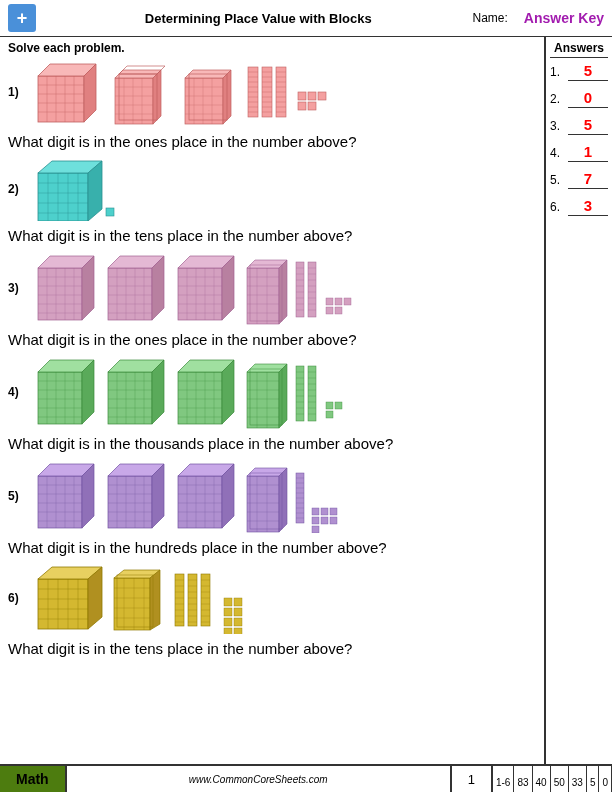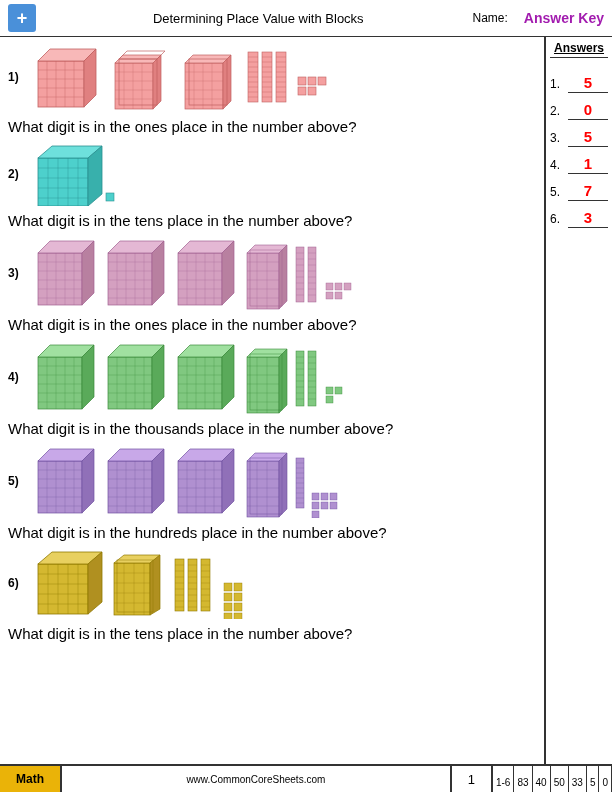--- a/index.html
+++ b/index.html
@@ -42,21 +42,21 @@
       font-size: 18px;
       font-weight: bold;
       border-radius: 3px;
       margin-right: 8px;
     }
 
     .header-title {
       flex: 1;
       text-align: center;
       font-size: 13px;
-      font-weight: normal;
+      font-weight: bold;
     }
 
     .header-name {
       font-size: 12px;
       margin-right: 16px;
     }
 
     .header-answer-key {
       font-size: 14px;
       font-weight: bold;
@@ -91,22 +91,21 @@
       display: flex;
       flex-direction: column;
     }
 
     .answers-title {
       font-size: 12px;
       font-weight: bold;
       text-align: center;
       border-bottom: 1px solid #333;
       padding-bottom: 2px;
-      margin-bottom: 16px;
-      text-decoration: underline;
+      margin-bottom: 4px;
     }
 
     .answer-item {
       display: flex;
       align-items: center;
       margin-bottom: 8px;
       font-size: 13px;
     }
 
     .answer-num {
@@ -137,35 +136,36 @@
     
     .footer {
       border-top: 2px solid #333;
       display: flex;
       align-items: center;
       height: 28px;
       background: white;
     }
 
     .footer-math {
-      background: #eab308;
+      background: #4d7c0f;
       padding: 4px 16px;
       font-weight: bold;
-      font-size: 12px;
+      font-size: 14px;
       height: 100%;
       display: flex;
       align-items: center;
       border-right: 2px solid #333;
       text-align: center;
     }
 
     .footer-url {
       flex: 1;
       text-align: center;
       font-size: 10px;
+      font-style: italic;
     }
 
     .footer-page {
       font-size: 13px;
       padding: 0 16px;
       border-left: 2px solid #333;
       border-right: 2px solid #333;
       height: 100%;
       display: flex;
       align-items: center;
@@ -211,20 +211,21 @@
     </div>
     <div class="header-title">Determining Place Value with Blocks</div>
     <span class="header-name">Name:</span>
     <span class="header-answer-key">Answer Key</span>
   </div>
 
   <div class="main">
 
     <div class="content">
 
+      <div class="solve-text">Solve each problem.</div>
 
       <div class="problem">
         <div class="problem-row">
           <span class="prob-label">1)</span>
 
           <svg class="block" width="340" height="70">
 
             <g transform="translate(2,5)">
 
               <rect x="8" y="14" width="46" height="46" fill="#f4a0a0" stroke="#c06060" stroke-width="0.8"></rect>

